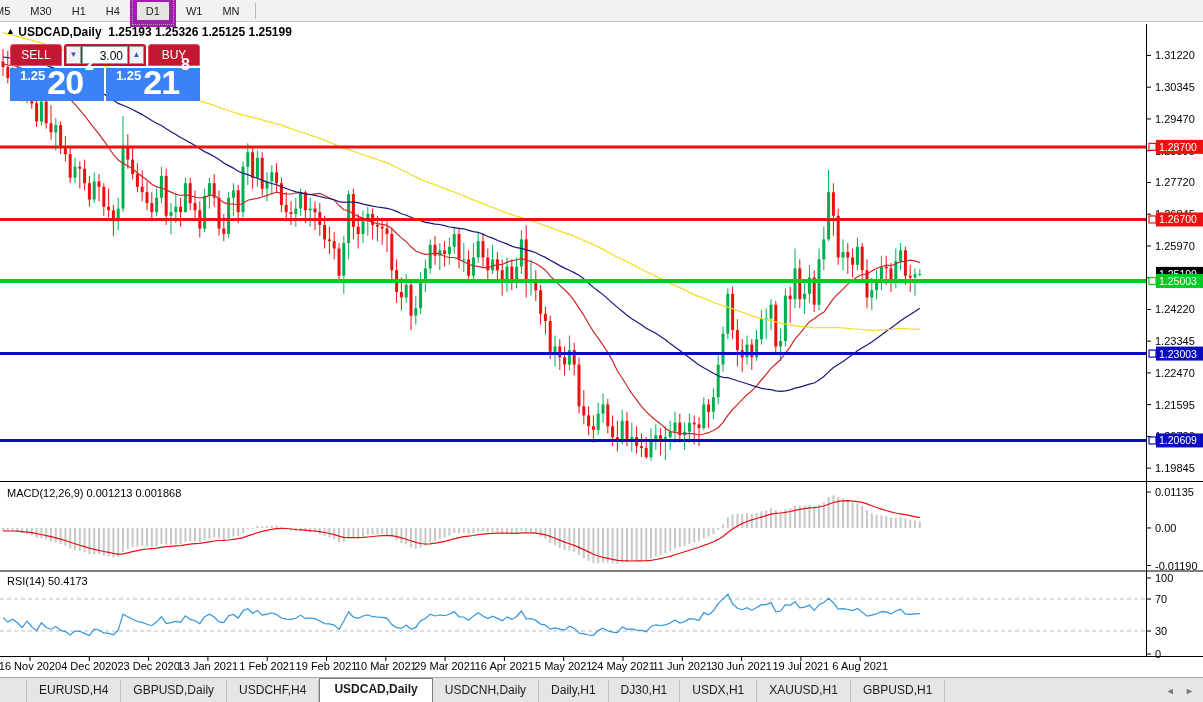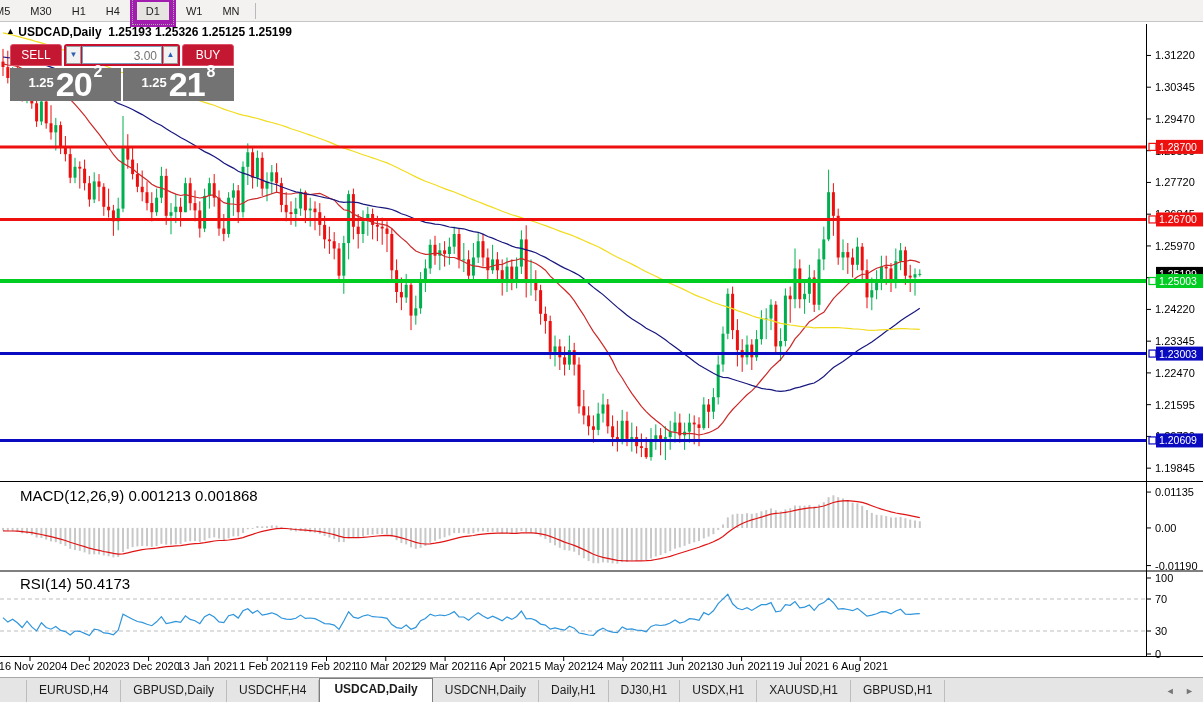--- a/index.html
+++ b/index.html
@@ -24,49 +24,49 @@
   }
   .tf-sep{ width:1px; height:16px; background:#b9b9b9; margin:0 6px; }
 
   
   #ohlc-title{
     position:absolute; left:6px; top:25px; z-index:4;
     font-size:12px; font-weight:bold; color:#000000; white-space:pre;
   }
   #ohlc-title .arr{ font-size:9px; vertical-align:2px; }
   .pane-label{
-    position:absolute; left:20px; z-index:4; font-size:15px; color:#000; white-space:pre;
+    position:absolute; left:7px; z-index:4; font-size:11px; color:#000; white-space:pre;
   }
   #macd-label{ top:487px; }
   #rsi-label{ top:575px; }
 
   
   #quote{
-    position:absolute; left:10px; top:44px; width:224px; z-index:6;
+    position:absolute; left:10px; top:44px; width:190px; z-index:6;
     font-family:"Liberation Sans", sans-serif;
   }
   #quote .row1{ display:flex; height:22px; gap:2px; }
   .trade-btn{
     width:52px; height:22px; background:#c41732; border:1px solid #de5168;
     border-radius:3px 3px 0 0; color:#fff; font-size:12px; text-align:center;
     line-height:20px; cursor:pointer;
   }
   #vol{ flex:1; display:flex; align-items:center; background:#c8102e; border-radius:3px 3px 0 0; padding:1px 2px; gap:1px;}
   .spin-btn{
     width:15px; height:18px; background:#f2f2f2; border:1px solid #9a9a9a;
     font-size:8px; color:#2b5fb4; text-align:center; line-height:16px; cursor:pointer;
   }
   #vol-box{
     flex:1; height:18px; background:#fff; border:1px solid #7f9db9;
-    font-size:12px; color:#737373; text-align:right; padding:1px 4px 0 0; line-height:16px;
+    font-size:12px; color:#000000; text-align:right; padding:1px 4px 0 0; line-height:16px;
   }
   #quote .row2{ display:flex; gap:2px; margin-top:2px; height:33px; }
   .px-box{
-    flex:1; background:#737373; color:#fff; display:flex;
-    align-items:center; justify-content:center; gap:2px; padding-bottom:2px;
+    flex:1; background:#3b82f6; color:#fff; display:flex;
+    align-items:flex-start; justify-content:center; gap:2px; padding-bottom:2px;
   }
   .px-small{ font-size:13px; font-weight:bold; margin-bottom:3px; }
   .px-big{ font-size:34px; font-weight:bold; line-height:28px; letter-spacing:-1px; }
   .px-sup{ font-size:16px; font-weight:bold; position:relative; top:-12px; }
 
   
   #tabbar{
     position:absolute; left:0; bottom:0; width:1203px; height:25px;
     background:#e5e5e5; border-top:1px solid #a8a8a8;
     display:flex; align-items:flex-end; font-size:12px; color:#1c1c1c; z-index:5;

